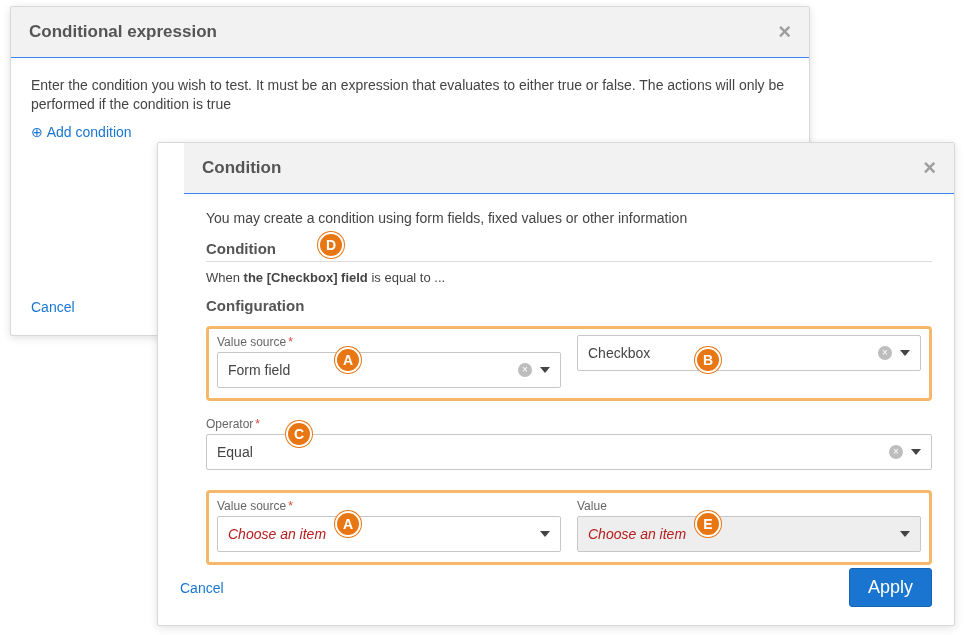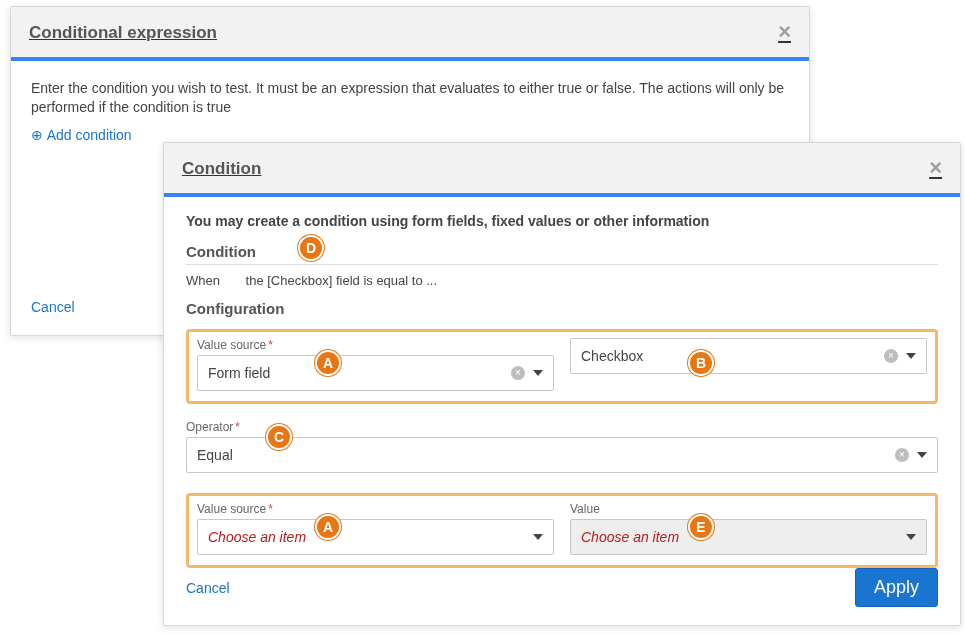--- a/index.html
+++ b/index.html
@@ -25,26 +25,25 @@
     border-radius: 2px;
     box-shadow: 0 2px 8px rgba(0,0,0,0.12);
   }
   .dialog-back {
     left: 10px; top: 6px;
     width: 800px;
     height: 330px;
   }
   .dialog-header {
     background: #f2f2f2;
-    border-bottom: 4px solid #3b82f6;
+    border-bottom: 1px solid #3b82f6;
     padding: 14px 18px;
     display: flex;
-    align-items: flex-end;
+    align-items: center;
     justify-content: space-between;
-    text-decoration: underline;
   }
   .dialog-title {
     font-size: 17px;
     font-weight: 600;
     color: #555;
   }
   .close-btn {
     font-size: 22px;
     line-height: 1;
     color: #9f9f9f;
@@ -75,47 +74,47 @@
     justify-content: center;
   }
   .back-cancel {
     position: absolute;
     left: 20px;
     bottom: 20px;
   }
 
   
   .dialog-front {
-    left: 163px; top: 142px;
+    left: 157px; top: 142px;
     width: 798px;
     height: 484px;
+    padding-left: 26px;
   }
   .dialog-front .dialog-body {
     padding: 16px 22px 18px 22px;
   }
   .intro {
     margin: 0 0 14px 0;
     color: #444;
-    font-weight: bold;
   }
   .section-title {
     font-size: 15px;
     font-weight: 600;
     color: #555;
     border-bottom: 1px solid #dcdcdc;
     padding-bottom: 4px;
     margin: 4px 0 8px 0;
     position: relative;
   }
   .summary {
     font-size: 13px;
     color: #444;
     margin: 6px 0 12px 0;
   }
-  .summary .bold { font-weight: 400; margin-left: 22px; }
+  .summary .bold { font-weight: 700; }
 
   .highlight-group {
     border: 3px solid #f5b86a;
     border-radius: 4px;
     padding: 6px 8px 10px 8px;
     margin-bottom: 10px;
     position: relative;
   }
   .plain-group {
     padding: 6px 0 10px 0;

